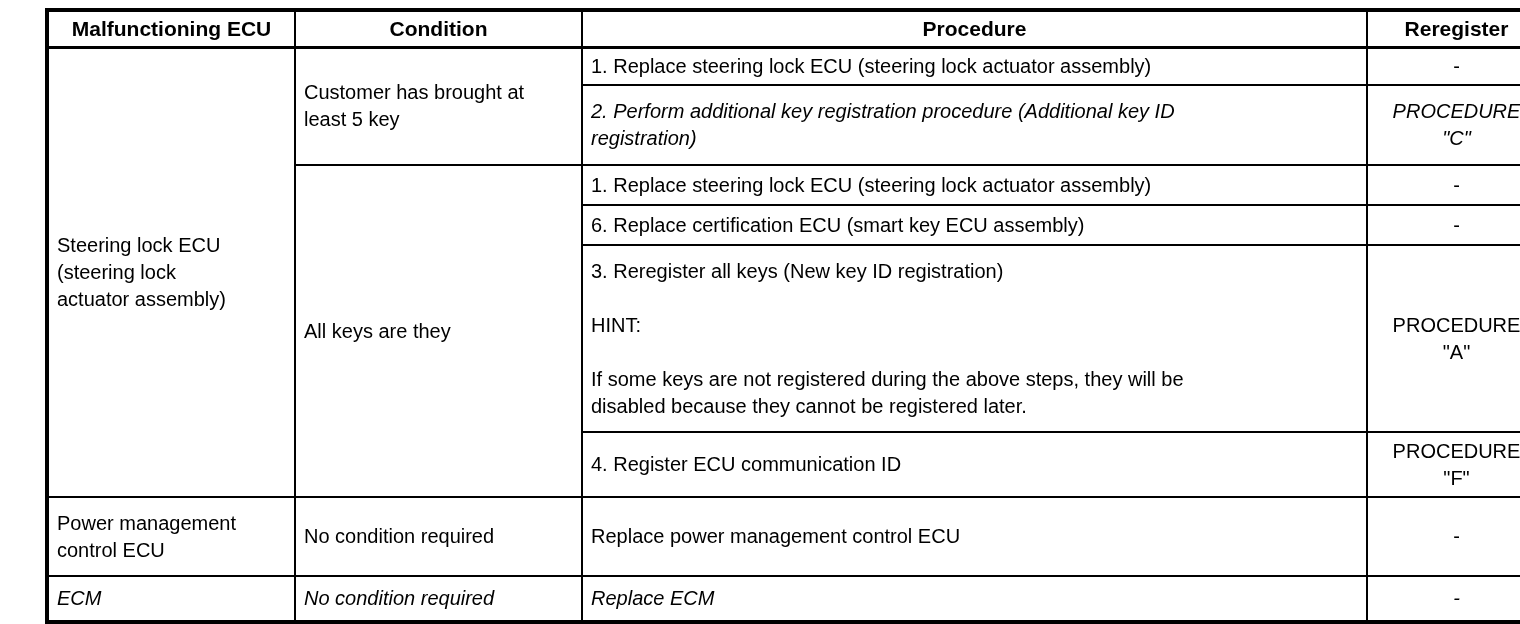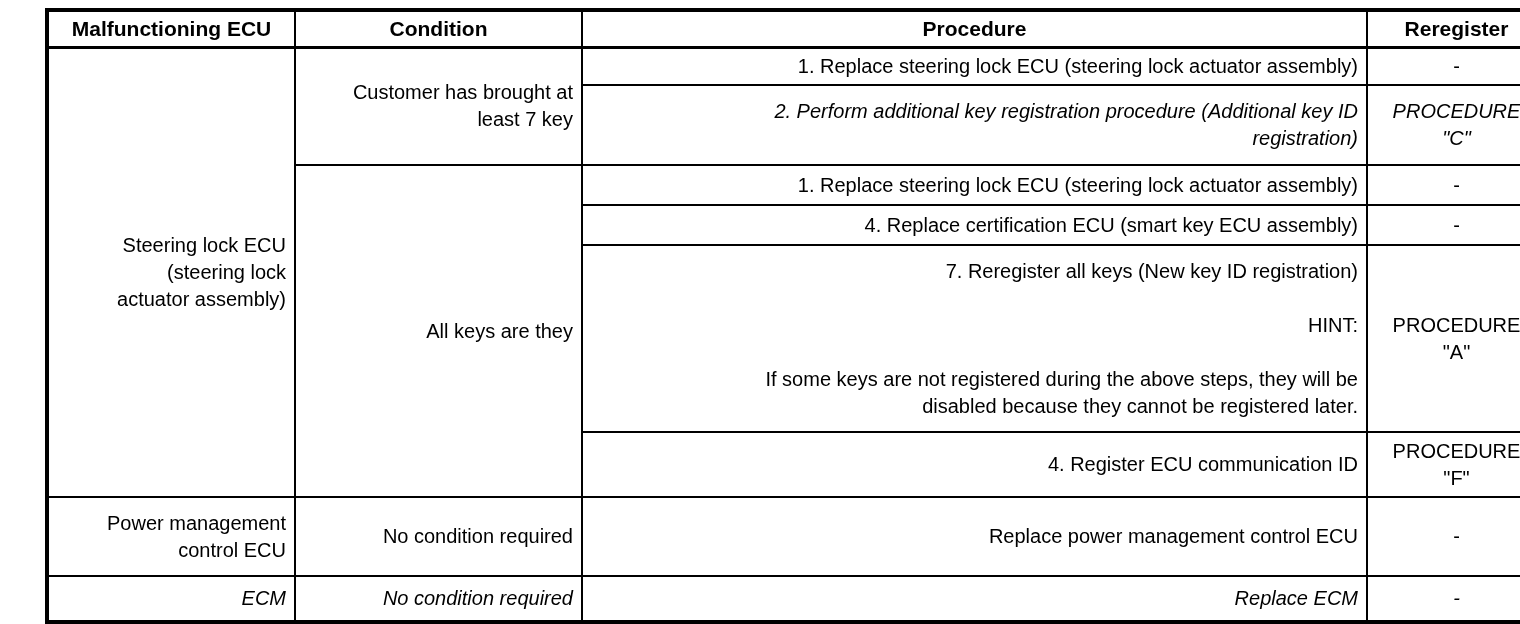--- a/index.html
+++ b/index.html
@@ -35,21 +35,21 @@
     overflow: hidden;
     padding: 3px 8px;
   }
   table.ecu-table th {
     font-weight: bold;
     text-align: center;
     font-size: 21px;
     border-bottom-width: 3px;
     padding: 2px 4px;
   }
-  td.cell-left { text-align: right; }
+  td.cell-left { text-align: left; }
   td.cell-ref  { text-align: center; padding: 2px 4px; }
   
   tr.row-h  { height: 37px; }
   tr.row-1  { height: 38px; }
   tr.row-2  { height: 80px; font-style: italic; }
   tr.row-3  { height: 40px; }
   tr.row-4  { height: 40px; }
   tr.row-5  { height: 187px; }
   tr.row-6  { height: 65px; }
   tr.row-7  { height: 79px; }
@@ -73,41 +73,41 @@
         <th>Procedure</th>
         <th>Reregister</th>
       </tr>
     </thead>
     <tbody>
       <tr class="row-1">
         <td class="cell-left" rowspan="6">Steering lock ECU
 (steering lock
 actuator assembly)</td>
         <td class="cell-left" rowspan="2">Customer has brought at
-least 7 key</td>
+least 5 key</td>
         <td class="cell-left">1. Replace steering lock ECU (steering lock actuator assembly)</td>
         <td class="cell-ref">-</td>
       </tr>
       <tr class="row-2">
         <td class="cell-left">2. Perform additional key registration procedure (Additional key ID
 registration)</td>
         <td class="cell-ref">PROCEDURE
 "C"</td>
       </tr>
       <tr class="row-3">
         <td class="cell-left" rowspan="4">All keys are they</td>
         <td class="cell-left">1. Replace steering lock ECU (steering lock actuator assembly)</td>
         <td class="cell-ref">-</td>
       </tr>
       <tr class="row-4">
-        <td class="cell-left">4. Replace certification ECU (smart key ECU assembly)</td>
+        <td class="cell-left">6. Replace certification ECU (smart key ECU assembly)</td>
         <td class="cell-ref">-</td>
       </tr>
       <tr class="row-5">
-        <td class="cell-left">7. Reregister all keys (New key ID registration)
+        <td class="cell-left">3. Reregister all keys (New key ID registration)
 
 HINT:
 
 If some keys are not registered during the above steps, they will be
 disabled because they cannot be registered later.</td>
         <td class="cell-ref">PROCEDURE
 "A"</td>
       </tr>
       <tr class="row-6">
         <td class="cell-left">4. Register ECU communication ID</td>

